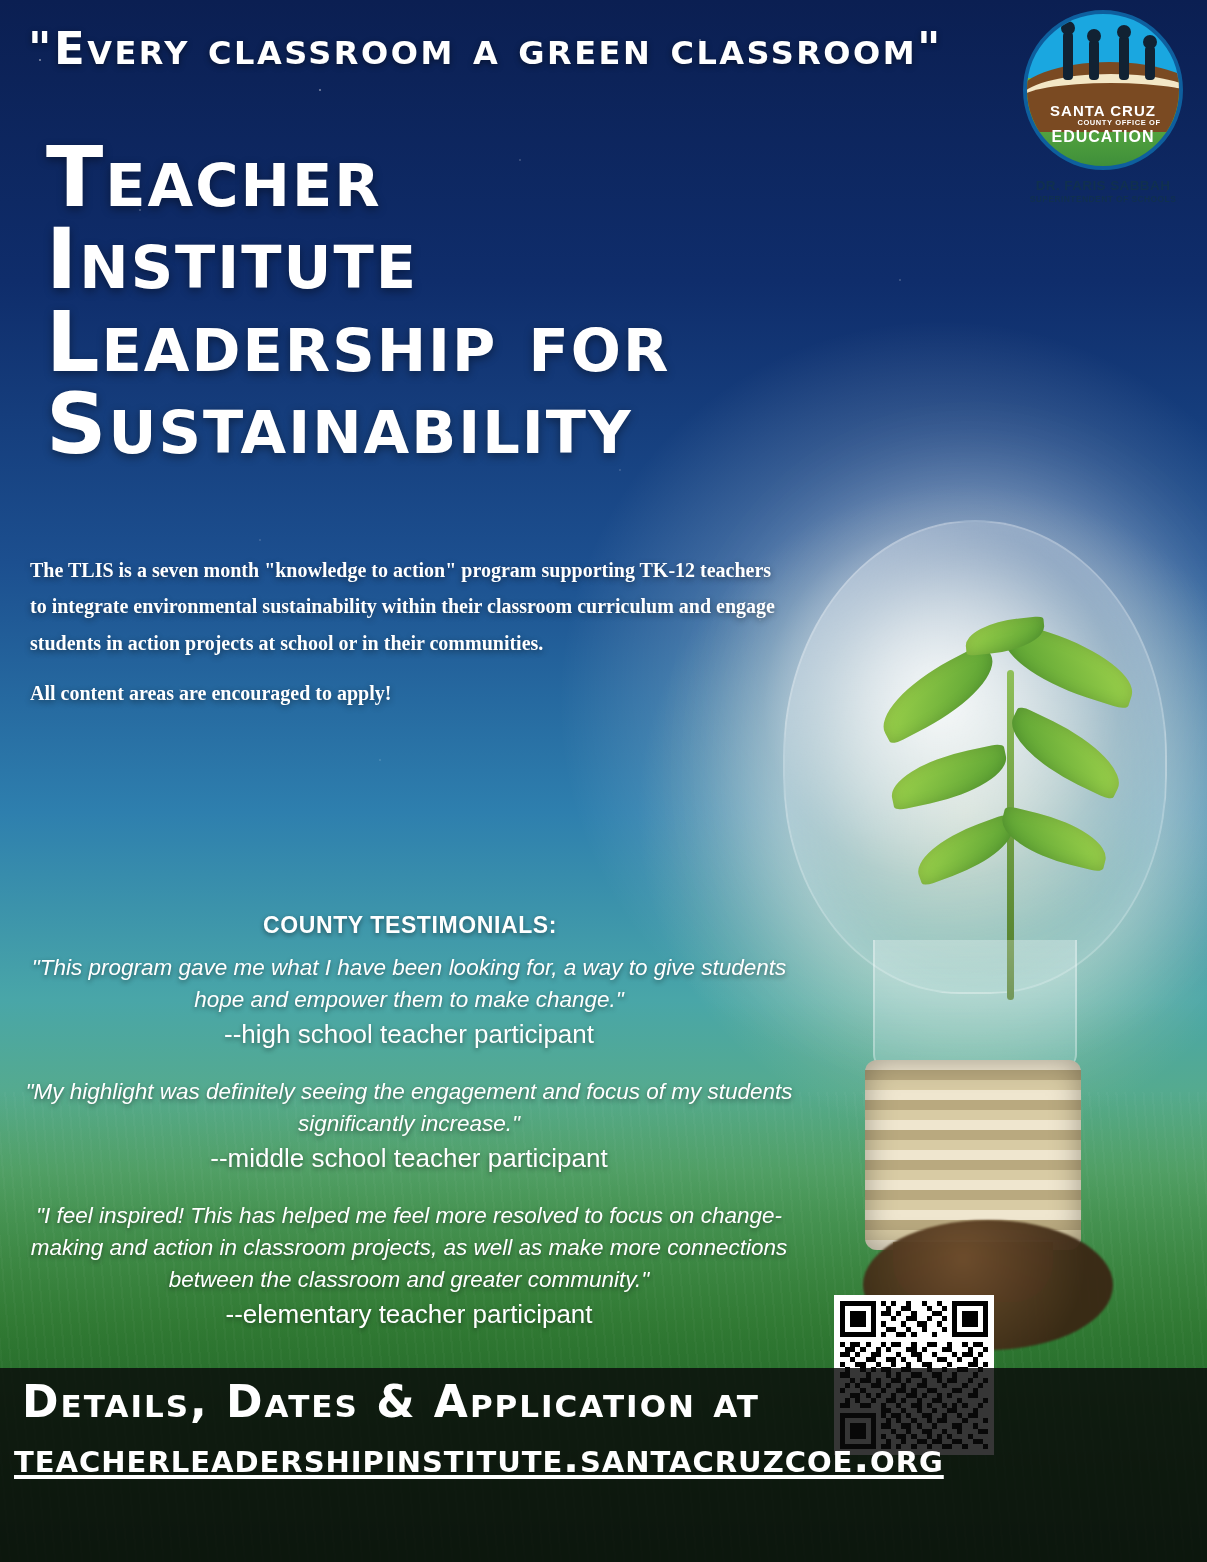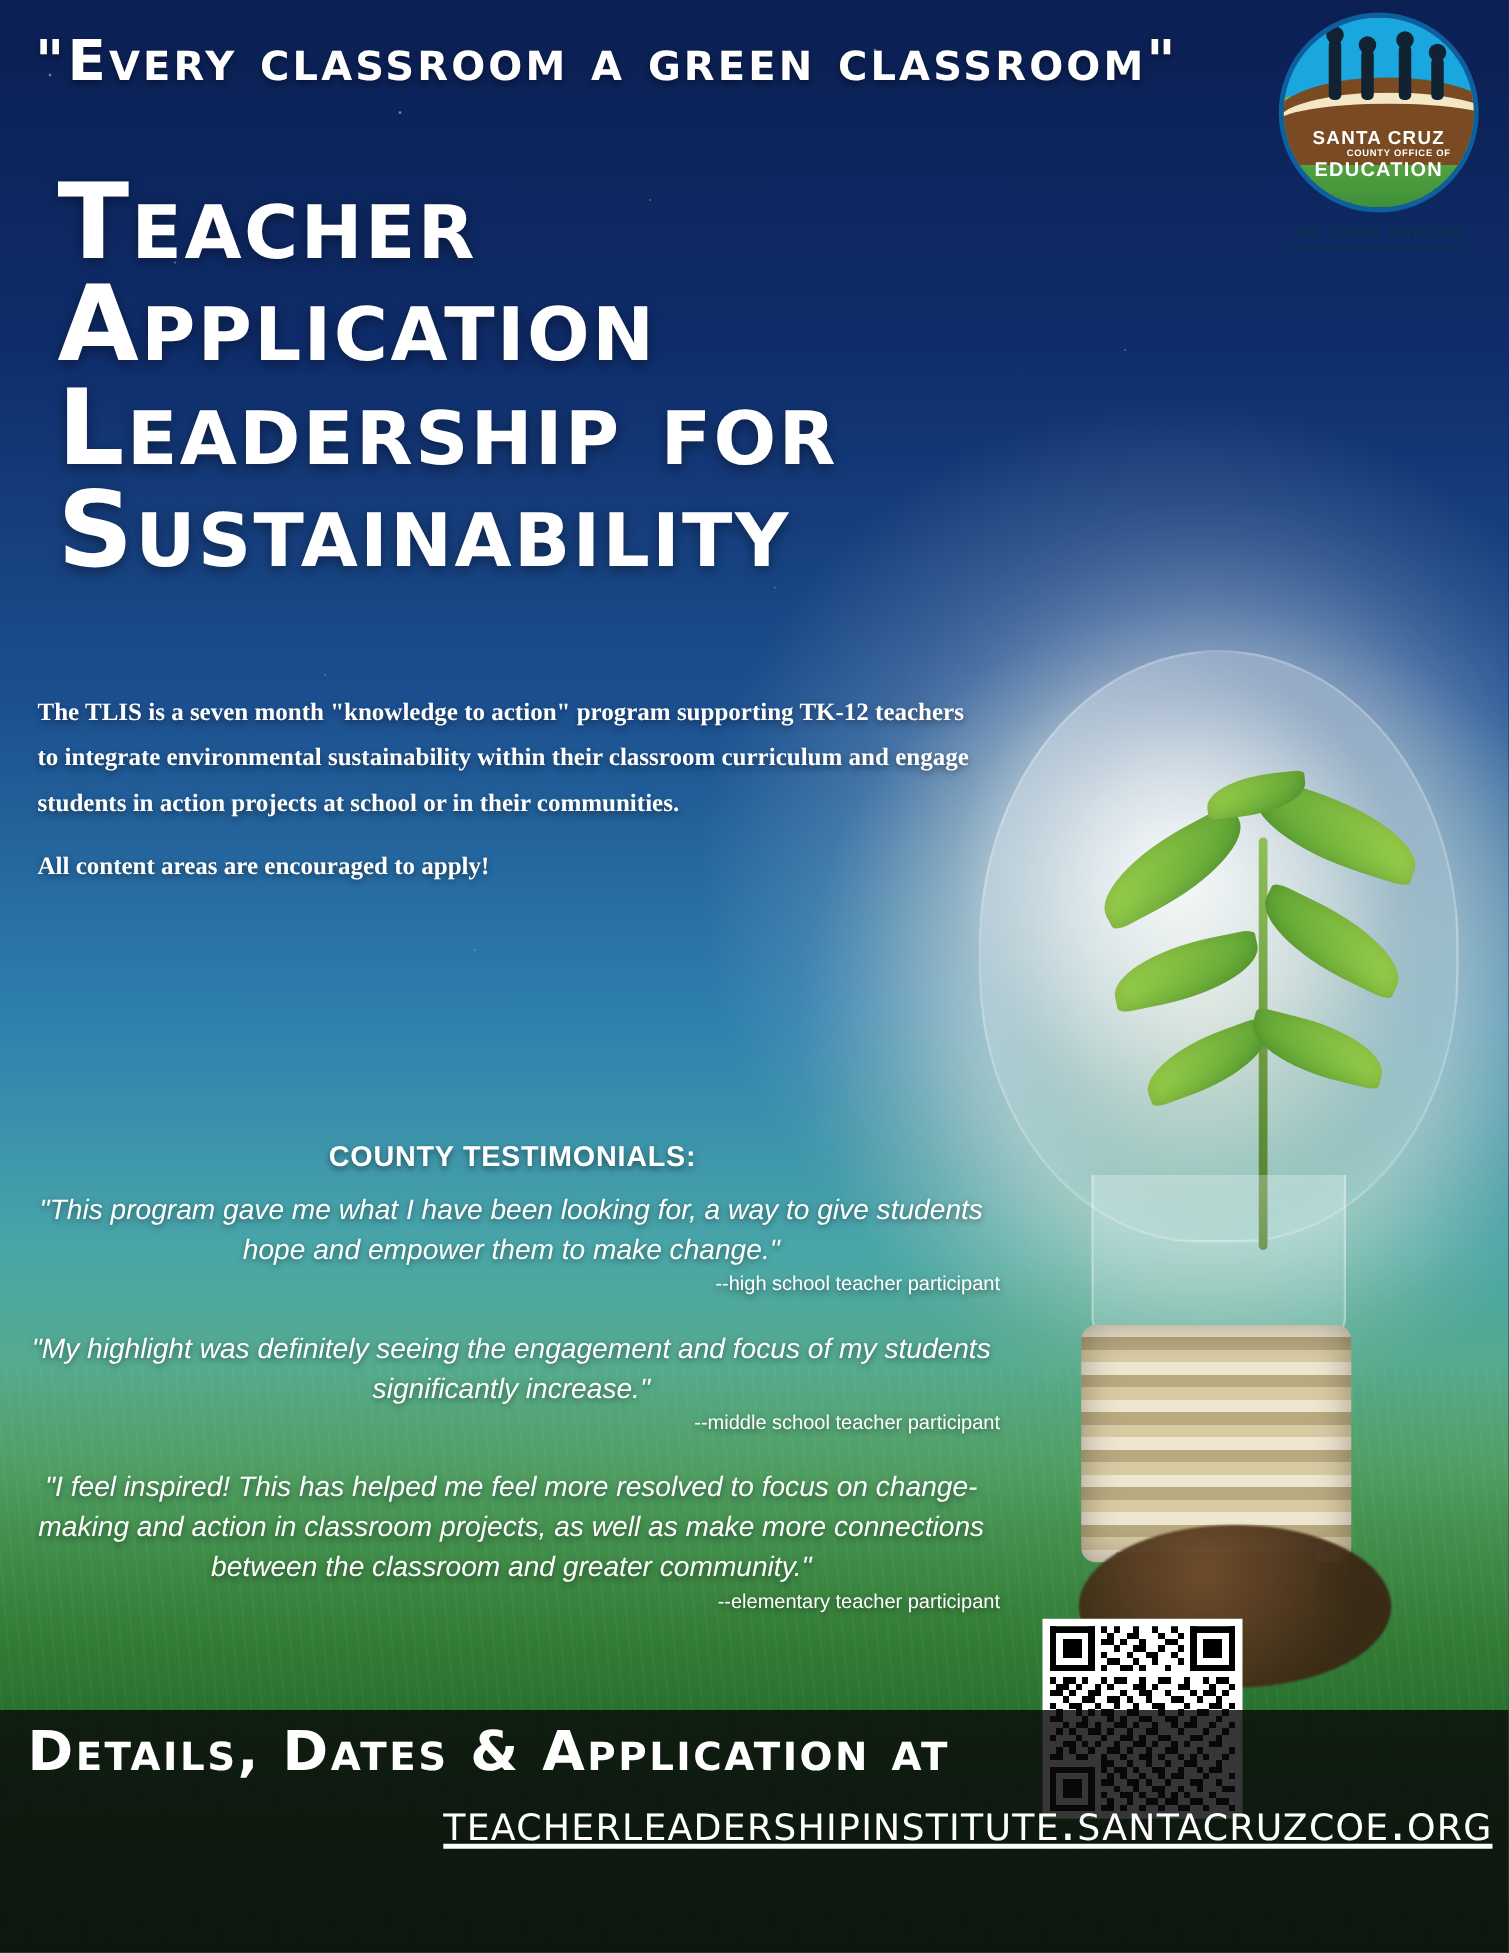--- a/index.html
+++ b/index.html
@@ -114,39 +114,39 @@
   .desc .apply{display:block;margin-top:14px;}
   .testi-head{
     position:absolute;left:30px;top:912px;width:760px;text-align:center;
     color:#fff;font-weight:700;font-size:23px;letter-spacing:.6px;
     text-shadow:0 2px 5px rgba(0,0,0,.45);
   }
   .quotes{position:absolute;left:18px;top:952px;width:782px;}
   .quote{margin-bottom:26px;text-align:center;color:#fff;
     text-shadow:0 2px 5px rgba(0,0,0,.45);}
   .quote .q{font-style:italic;font-size:22.5px;line-height:1.42;display:block;}
-  .quote .attr{font-size:16px;display:block;margin-top:3px;text-align:right;}
+  .quote .attr{font-size:26px;display:block;margin-top:3px;}
 
   
   .qr{position:absolute;left:834px;top:1295px;width:160px;height:160px;background:#fff;padding:6px;box-sizing:border-box;}
   .qr svg{display:block;}
 
   
   .footer{
     position:absolute;left:0;right:0;bottom:0;height:194px;
     background:rgba(10,10,10,0.82);
   }
   .footer .line1{
     position:absolute;left:22px;top:8px;width:820px;
     color:#fff;font-family:"DejaVu Sans",sans-serif;font-weight:700;
     font-size:44px;letter-spacing:2px;font-variant:small-caps;
   }
   .footer .line2{
-    position:absolute;left:14px;top:66px;width:1180px;text-align:right;
-    color:#fff;font-family:"DejaVu Sans",sans-serif;font-weight:400;
+    position:absolute;left:14px;top:66px;width:1180px;text-align:left;
+    color:#fff;font-family:"DejaVu Sans",sans-serif;font-weight:700;
     font-size:41px;letter-spacing:1px;font-variant:small-caps;
     text-decoration:underline;
   }
 
   
   .logo{position:absolute;right:16px;top:10px;width:176px;height:200px;}
   .logo-circle{
     position:absolute;left:8px;top:0;width:160px;height:160px;border-radius:50%;
     background:linear-gradient(to bottom,#1aa7e0 0%,#1aa7e0 42%,#6fbf44 42%,#3f8f3a 100%);
     border:4px solid #0e5f9e;box-sizing:border-box;overflow:hidden;
@@ -187,21 +187,21 @@
     <div class="bulb-neck"></div>
     <div class="bulb-base"></div>
     <div class="bulb-tip"></div>
     <div class="soil"></div>
   </div>
 
   <div class="tagline">"Every classroom a green classroom"</div>
 
   <div class="title">
     <div>Teacher</div>
-    <div>Application</div>
+    <div>Institute</div>
     <div>Leadership for</div>
     <div>Sustainability</div>
   </div>
 
   <div class="desc">
     <span>The TLIS is a seven month "knowledge to action" program supporting TK-12 teachers to integrate environmental sustainability within their classroom curriculum and engage students in action projects at school or in their communities.</span>
     <span class="apply">All content areas are encouraged to apply!</span>
   </div>
 
   <div class="testi-head">COUNTY TESTIMONIALS:</div>

